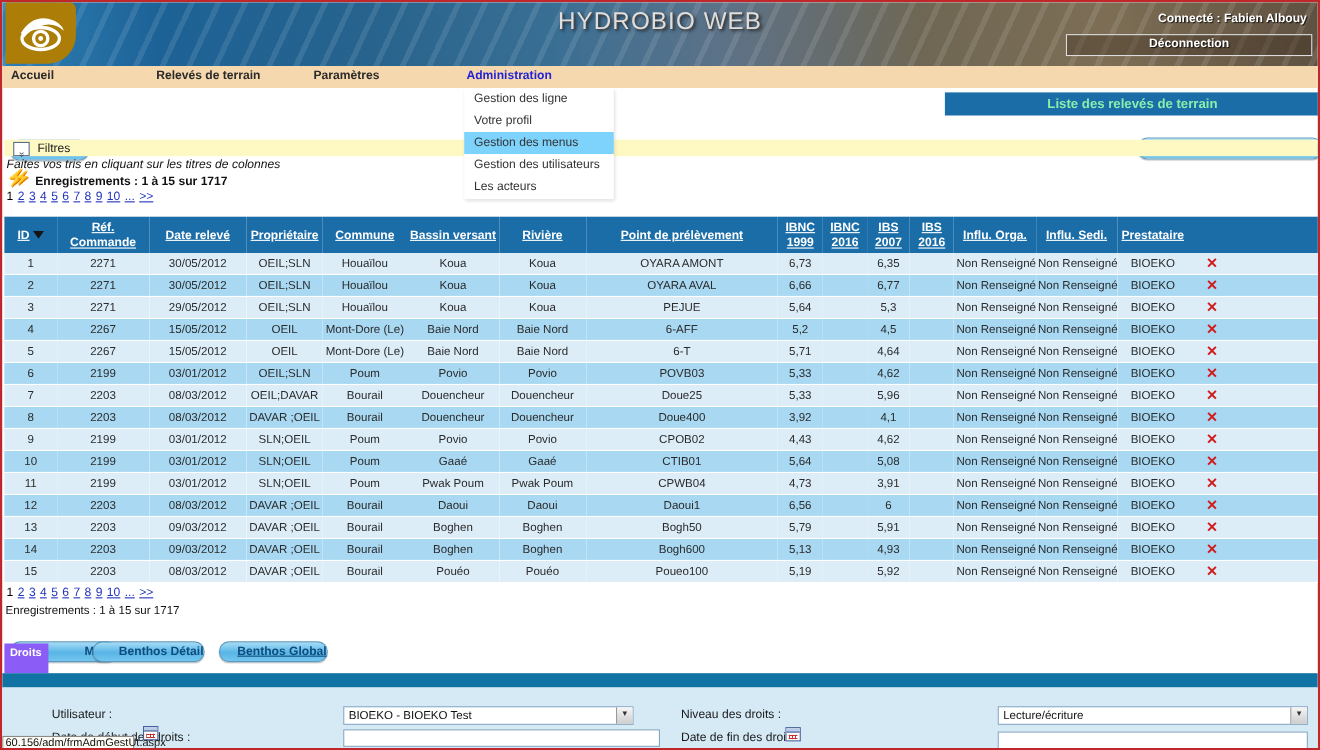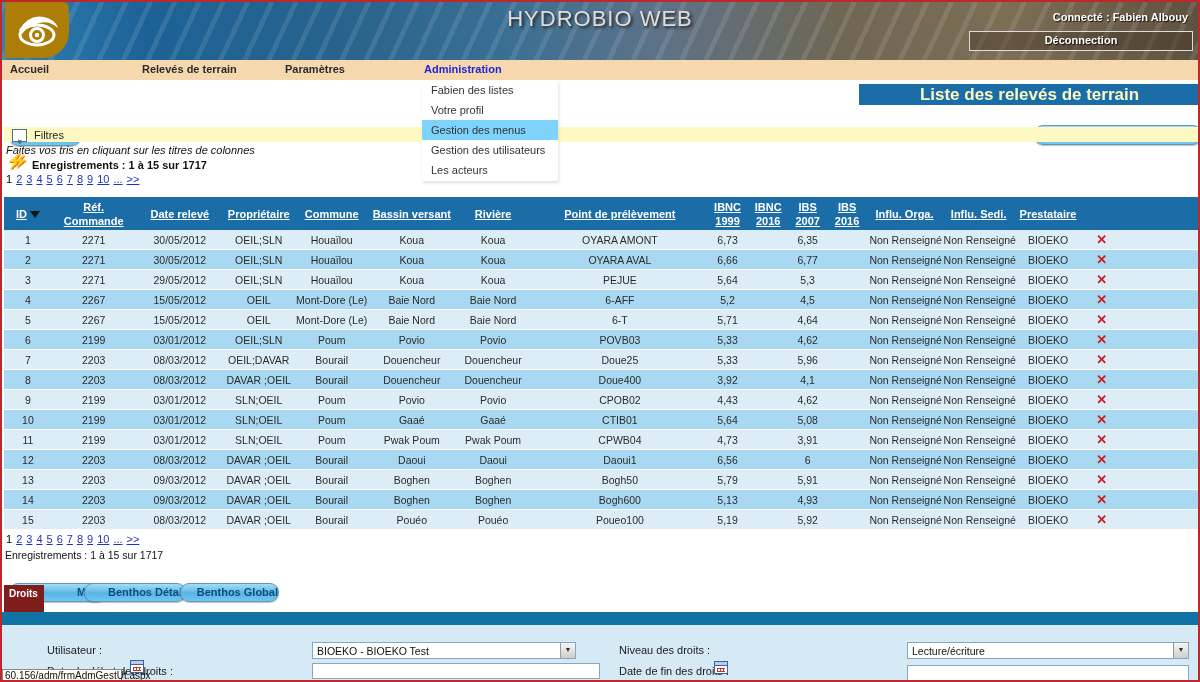--- a/index.html
+++ b/index.html
@@ -21,21 +21,21 @@
   
   .menubar{position:absolute;left:0;top:58px;width:100%;height:20px;background:#f6d8ae;}
   .menu-item{position:absolute;top:3px;font-size:11px;font-weight:bold;color:#2a2a2a;cursor:pointer;white-space:nowrap;}
   .menu-item.m0{left:8px}.menu-item.m1{left:140px}.menu-item.m2{left:283px}
   .menu-item.m3{left:422px;color:#2323d6;}
   .dropdown{position:absolute;left:420px;top:78px;width:136px;height:101px;background:#fff;z-index:40;box-shadow:1px 2px 3px rgba(0,0,0,.12);}
   .dd-item{height:20px;line-height:20px;padding-left:9px;font-size:11px;color:#333;cursor:pointer;white-space:nowrap;}
   .dd-item.hl{background:#7dd3fc;}
 
   
-  .list-banner{position:absolute;left:857px;top:82px;width:341px;height:21px;background:#1b6da8;color:#fef9c3;font-weight:bold;font-size:17px;text-align:center;line-height:21px;}
+  .list-banner{position:absolute;left:857px;top:82px;width:341px;height:21px;background:#1b6da8;color:#86efac;font-weight:bold;font-size:12px;text-align:center;line-height:21px;}
   .pill{position:absolute;border:1px solid #5d99bd;border-radius:9px;background:linear-gradient(180deg,#a6dcf6,#57b5e6 55%,#74c6ee);font-size:11px;font-weight:bold;color:#0f4c7d;text-align:right;cursor:pointer;box-shadow:0 1px 1px rgba(0,0,0,.25);margin-top:18px;}
   .fiche-btn{left:1032px;top:105px;width:166px;height:18px;line-height:17px;font-weight:normal;color:#133c60;}
   .add-btn{left:7px;top:107px;width:70px;height:17px;line-height:16px;color:#dff3ff;}
   .filters-bar{position:absolute;left:2px;top:125px;width:1194px;height:15px;background:#fef9c3;}
   .filters-toggle{position:absolute;left:8px;top:2px;width:13px;height:11px;background:#fff;border:1px solid #5a6d86;text-align:center;cursor:pointer;}
   .filters-toggle span{display:inline-block;transform:rotate(90deg);font-size:9px;line-height:9px;color:#334;}
   .filters-label{position:absolute;left:30px;top:2px;font-size:11px;color:#222;}
   .sort-hint{position:absolute;left:4px;top:142px;font-size:11px;font-style:italic;color:#111;}
   .bolt{position:absolute;left:4px;top:150px;font-size:15px;color:#f59d16;text-shadow:1px 1px 0 #e07c00;}
   .bolt .b2{position:absolute;left:7px;top:2px;font-size:12px;color:#fdc52e;}
@@ -54,22 +54,22 @@
   .grid td{font-size:10.5px;color:#2b2b2b;text-align:center;height:19px;padding:0 2px;white-space:nowrap;overflow:hidden;border-bottom:1px solid #fff;}
   .grid tr.odd td{background:#dcedf8;}
   .grid tr.even td{background:#a8d8f2;}
   .del-cell{text-align:left !important;padding-left:16px !important;}
   .del-x{color:#cf1d1d;font-weight:bold;font-size:13px;cursor:pointer;}
 
   
   .records-bottom{position:absolute;left:3px;top:547px;font-size:10.5px;color:#111;}
   .meso-btn{left:7px;top:563px;width:70px;height:17px;line-height:16px;padding-left:25px;}
   .bdetail-btn{left:82px;top:563px;width:100px;height:17px;line-height:16px;}
-  .bglobal-btn{left:178px;top:563px;width:97px;height:17px;line-height:16px;}
-  .droits-tab{position:absolute;left:2px;top:583px;width:40px;height:27px;background:#7f1d1d;color:#fff;font-size:10px;font-weight:bold;padding:3px 0 0 5px;box-sizing:border-box;cursor:pointer;}
+  .bglobal-btn{left:197px;top:563px;width:97px;height:17px;line-height:16px;text-decoration:underline;}
+  .droits-tab{position:absolute;left:2px;top:583px;width:40px;height:27px;background:#8b5cf6;color:#fff;font-size:10px;font-weight:bold;padding:3px 0 0 5px;box-sizing:border-box;cursor:pointer;}
   .blue-bar{position:absolute;left:0;top:610px;width:100%;height:13px;background:#1172a4;}
   .details-zone{position:absolute;left:0;top:623px;width:100%;height:57px;background:#d6eaf6;}
   .fld-label{position:absolute;font-size:11px;color:#1a1a1a;white-space:nowrap;}
   .sel{position:absolute;height:17px;background:#fff;border:1px solid #86a7c2;box-sizing:border-box;cursor:pointer;}
   .sel .val{position:absolute;left:4px;top:2px;font-size:10.5px;color:#111;white-space:nowrap;}
   .sel .btn{position:absolute;right:0;top:0;width:15px;height:100%;background:linear-gradient(#f6f6f6,#cdcdcd);border-left:1px solid #9a9a9a;text-align:center;font-size:7px;line-height:14px;color:#333;box-sizing:border-box;}
   .txt{position:absolute;height:16px;background:#fff;border:1px solid #86a7c2;box-sizing:border-box;font-size:10.5px;padding:0 3px;}
   .cal{position:absolute;width:14px;height:13px;background:#fff;border:1px solid #44609a;box-sizing:border-box;cursor:pointer;}
   .cal:before{content:"";position:absolute;left:0;right:0;top:0;height:3px;background:#b9cdea;border-bottom:1px solid #44609a;}
   .cal:after{content:"";position:absolute;left:2px;top:6px;width:8px;height:4px;
@@ -98,21 +98,21 @@
   </div>
 
   <div class="menubar">
     <div class="menu-item m0">Accueil</div>
     <div class="menu-item m1">Relevés de terrain</div>
     <div class="menu-item m2">Paramètres</div>
     <div class="menu-item m3">Administration</div>
   </div>
 
   <div class="dropdown">
-    <div class="dd-item">Fabien des listes</div>
+    <div class="dd-item">Gestion des ligne</div>
     <div class="dd-item">Votre profil</div>
     <div class="dd-item hl">Gestion des menus</div>
     <div class="dd-item">Gestion des utilisateurs</div>
     <div class="dd-item">Les acteurs</div>
   </div>
 
   <div class="list-banner">Liste des relevés de terrain</div>
   <div class="pill fiche-btn">Fiche des relevés de terrain</div>
 
   <div class="pill add-btn">Ajouter</div>

